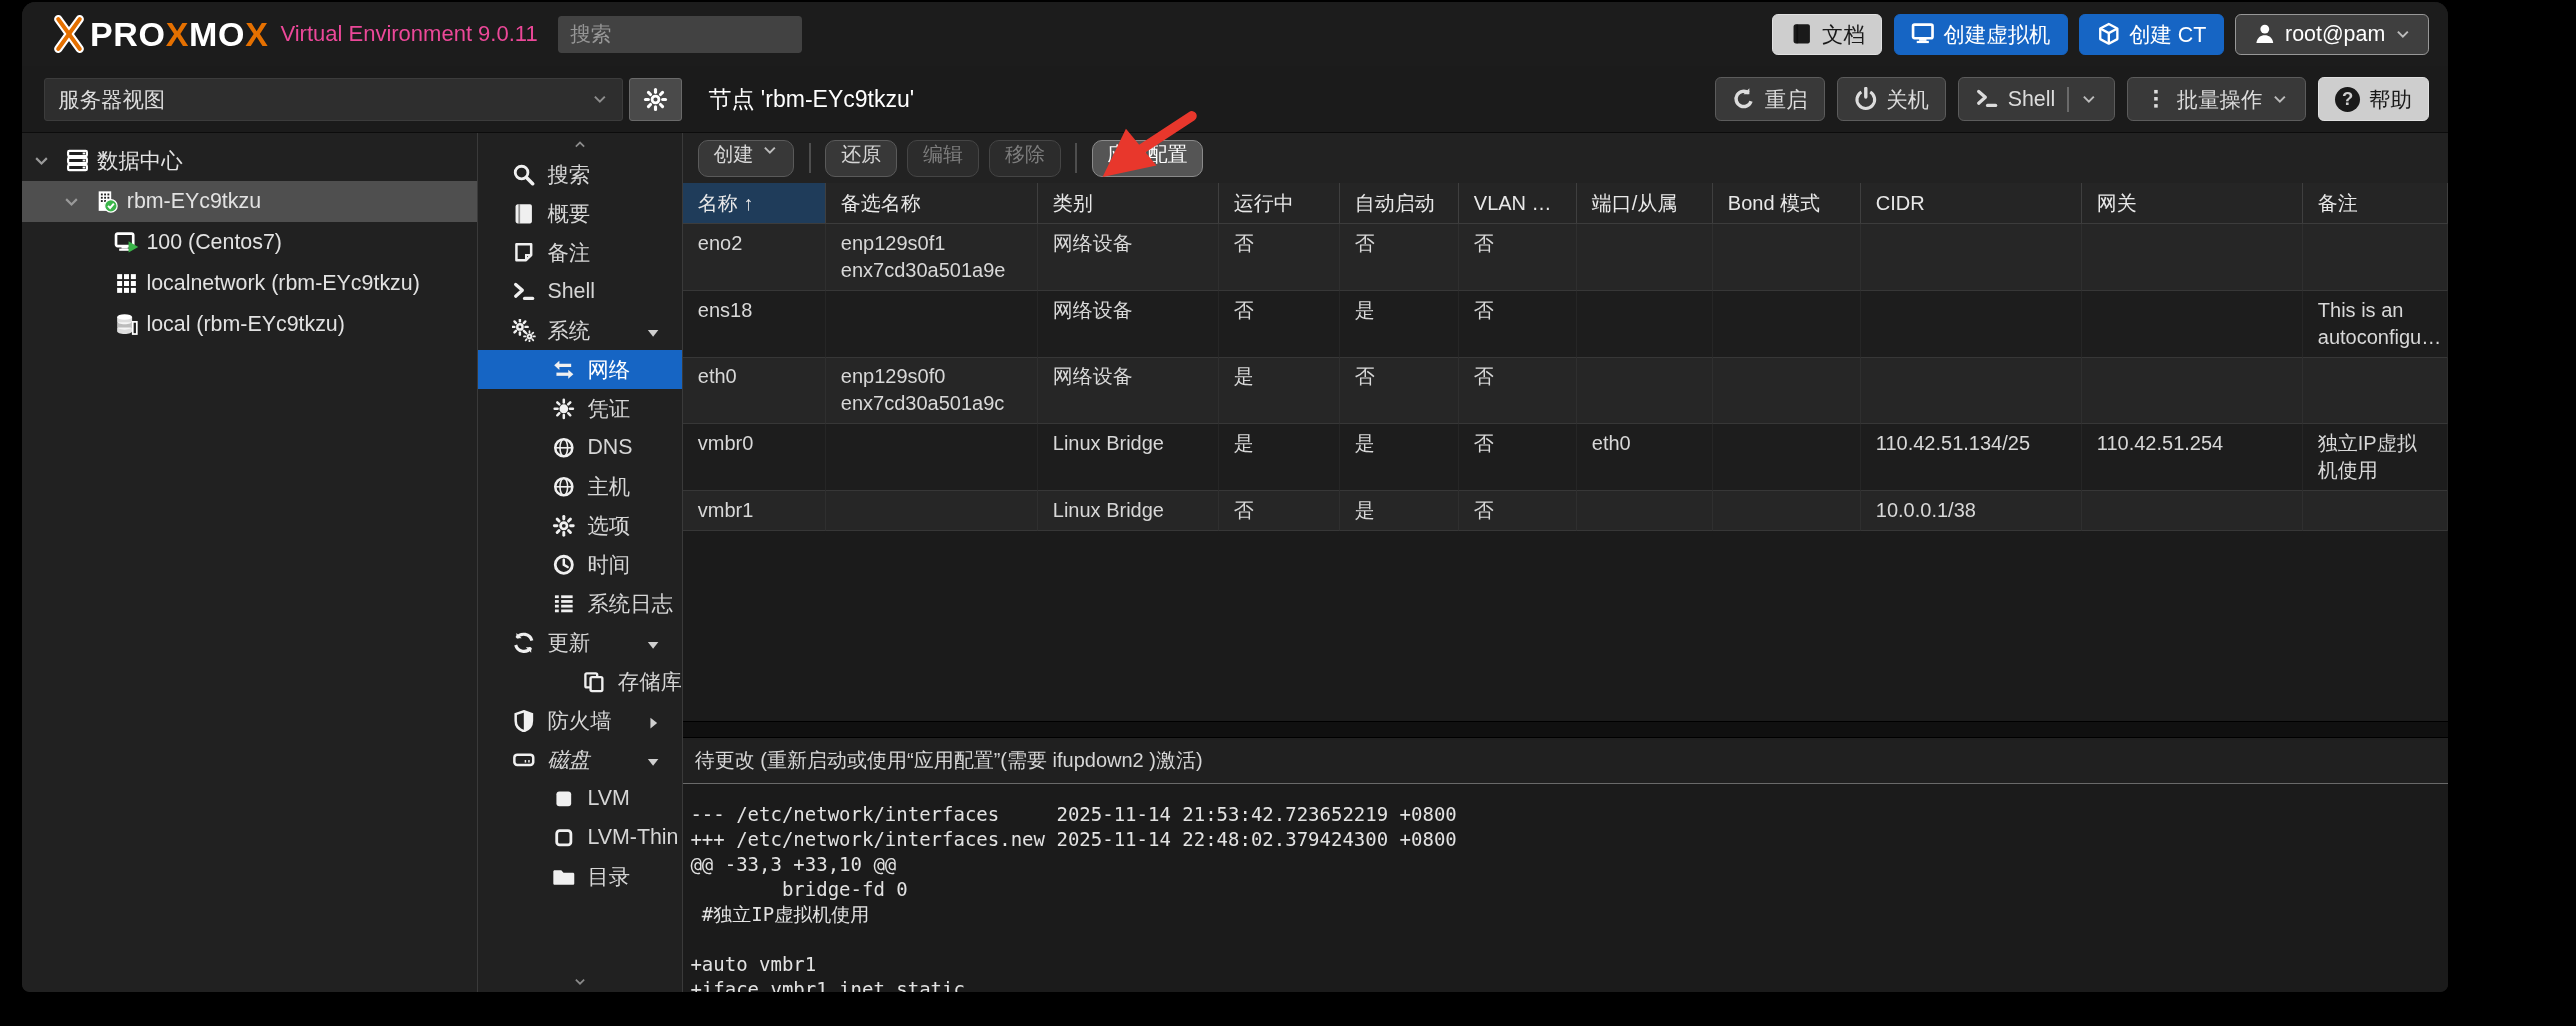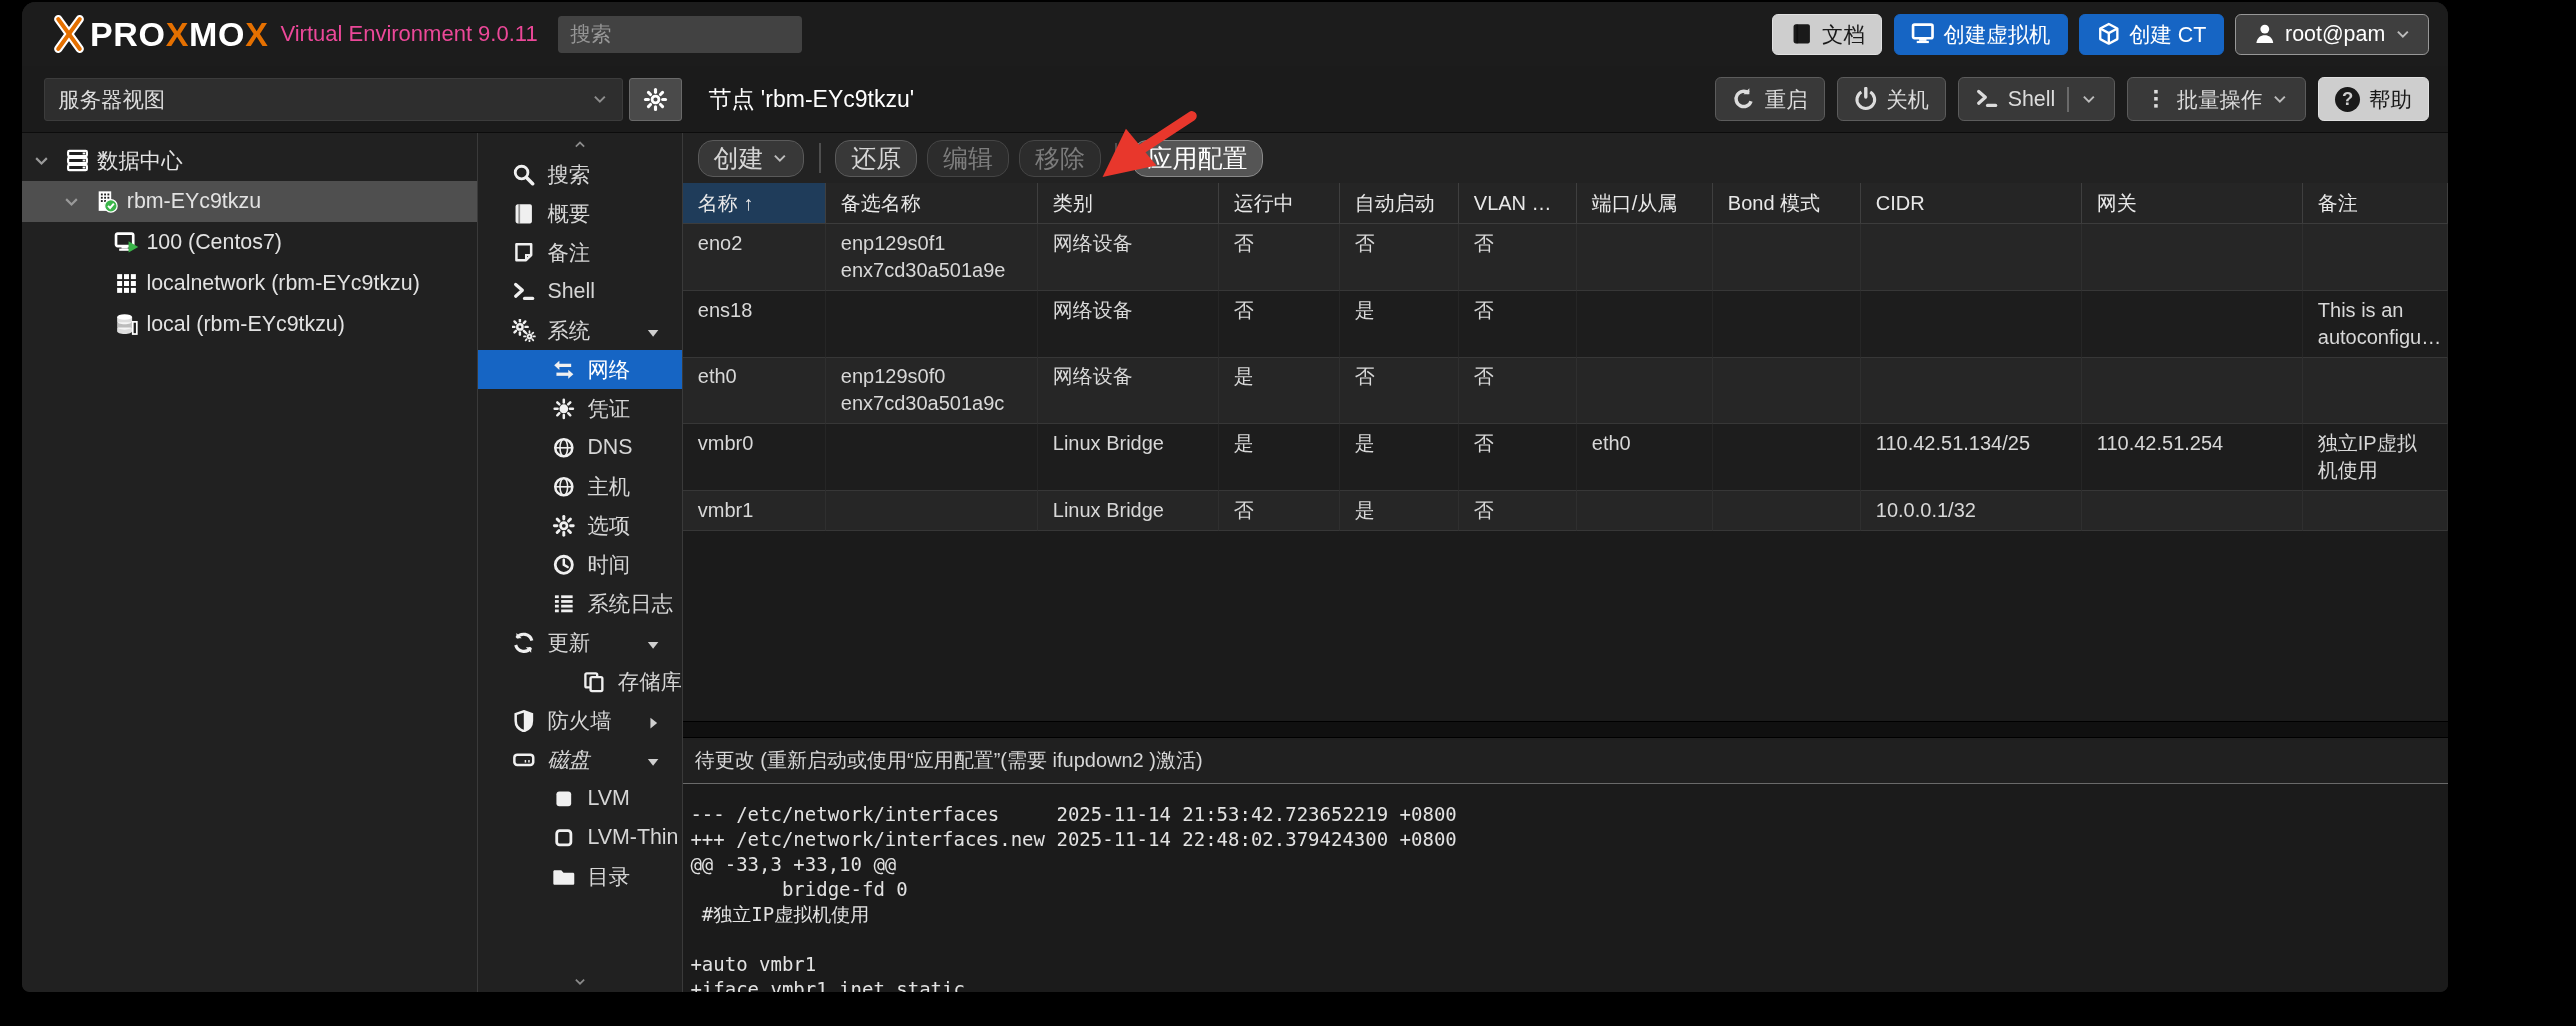--- a/index.html
+++ b/index.html
@@ -64,22 +64,22 @@
                color:#d6d6d6; cursor:pointer; position:relative; }
   .menu-item .mi-ic { width:23.6px; height:23.6px; display:flex; flex:0 0 auto; color:#f0f0f0; }
   .menu-item .mi-ic svg { width:100%; height:100%; }
   .menu-item.selected { background:#1665c4; color:#fff; }
   .menu-item .grp-caret { position:absolute; right:20.7px; width:16.2px; height:16.2px; color:#cfcfcf; }
   .menu-spacer { flex:1; }
 
   
   .toolbar { height:50px; display:flex; align-items:center; gap:10.3px; padding:0 0 0 14.8px;
              background:#222; }
-  .tbtn { height:37px; padding:0 14.8px; display:flex; align-items:center; gap:7.4px; font-size:25px;
-          background:#383838; color:#d6d6d6; border:0.7px solid #5a5a5a; border-radius:15px; cursor:pointer; }
+  .tbtn { height:37px; padding:0 14.8px; display:flex; gap:7.4px; font-size:20px;
+          background:#383838; color:#d6d6d6; border:0.7px solid #5a5a5a; border-radius:10px; cursor:pointer; }
   .tbtn.disabled { background:#2c2c2c; color:#7d7d7d; border-color:#454545; }
   .tbtn.highlight { background:#555; border-color:#8a8a8a; color:#fff; }
   .tsep { width:1.5px; height:29.5px; background:#4e4e4e; margin:0 4.4px; }
 
   
   .thead { display:grid; background:#252525; border-bottom:0.7px solid #3c3c3c; }
   .th { height:40px; display:flex; align-items:center; padding:0 14.8px; font-size:20px; color:#e8e8e8;
         border-right:0.7px solid #3f3f3f; white-space:nowrap; overflow:hidden; cursor:pointer; }
   .th.sorted { background:#1f3c5a; }
   .tbody-row { display:grid; cursor:pointer; }
@@ -687,21 +687,21 @@
           </div>
           <div class="tbody-row odd" style="grid-template-columns: 143px 212px 181px 121px 119px 118px 136px 148px 221px 221px 1fr;">
             <div class="td">vmbr1</div>
             <div class="td"></div>
             <div class="td">Linux Bridge</div>
             <div class="td">否</div>
             <div class="td">是</div>
             <div class="td">否</div>
             <div class="td"></div>
             <div class="td"></div>
-            <div class="td">10.0.0.1/32</div>
+            <div class="td">10.0.0.1/38</div>
             <div class="td"></div>
             <div class="td"></div>
           </div>
         </div>
       <div class="table-fill"></div>
       <div class="splitter"></div>
       <div class="pending-header">
         <span>待更改 (重新启动或使用“应用配置”(需要 ifupdown2 )激活)</span>
       </div>
       <pre class="diff" id="diff">--- /etc/network/interfaces     2025-11-14 21:53:42.723652219 +0800

